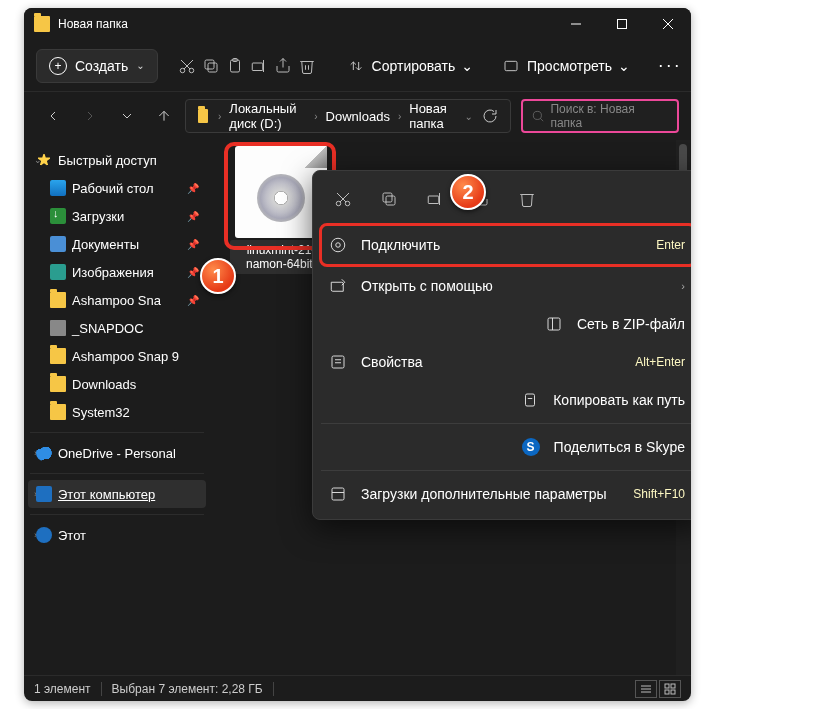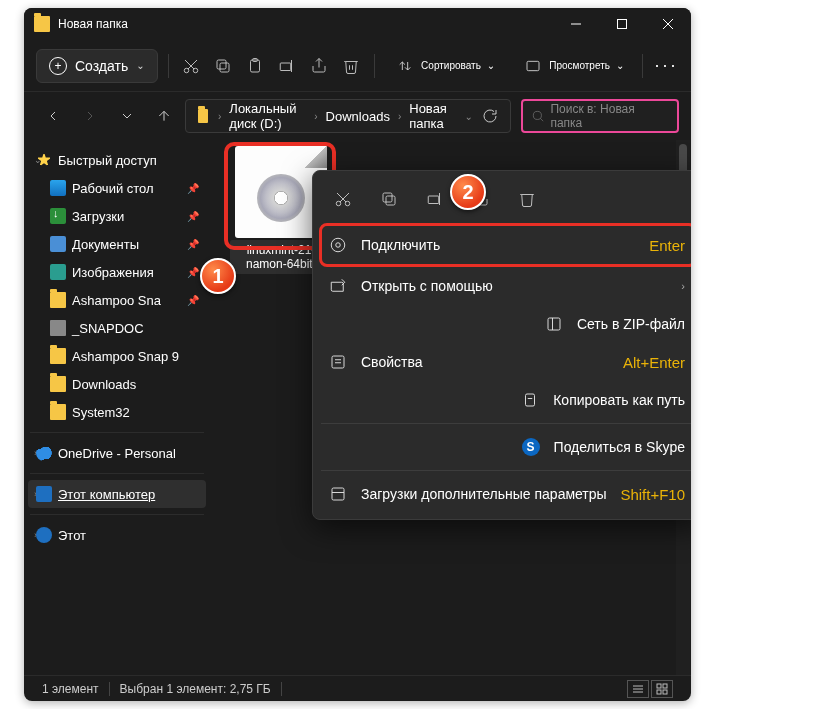--- a/index.html
+++ b/index.html
@@ -15,21 +15,21 @@
   .winbtn svg { width:10px; height:10px; stroke:#fff; fill:none; stroke-width:1; }
 
   
   .toolbar { height: 52px; display:flex; align-items:center; padding: 0 12px; gap: 6px; border-bottom:1px solid #2b2b2b; }
   .newbtn { display:flex; align-items:center; height:34px; padding:0 12px; border:1px solid #3a3a3a; border-radius:6px; background:#2b2b2b; font-size:14px; }
   .newbtn .plus { width:18px; height:18px; border-radius:50%; border:1px solid #fff; display:flex; align-items:center; justify-content:center; margin-right:8px; font-size:12px; line-height:1; }
   .newbtn .chev { margin-left:8px; font-size:10px; opacity:.8; }
   .vsep { width:1px; height:24px; background:#3a3a3a; margin:0 4px; }
   .tbtn { width:40px; height:36px; display:flex; align-items:center; justify-content:center; border-radius:4px; opacity:.85; }
   .tbtn svg { width:18px; height:18px; stroke:#ddd; fill:none; stroke-width:1.3; }
-  .tlabelbtn { display:flex; align-items:center; height:36px; padding:0 12px; font-size:10px; }
+  .tlabelbtn { display:flex; align-items:center; height:36px; padding:0 12px; font-size:14px; }
   .tlabelbtn svg { width:16px; height:16px; stroke:#ddd; fill:none; stroke-width:1.3; margin-right:8px; }
   .dots { width:40px; text-align:center; font-size:18px; letter-spacing:2px; }
 
   
   .navrow { height:48px; display:flex; align-items:center; padding:0 12px; gap:4px; }
   .navbtn { width:36px; height:36px; display:flex; align-items:center; justify-content:center; }
   .navbtn svg { width:16px; height:16px; stroke:#ccc; fill:none; stroke-width:1.5; }
   .navbtn.disabled svg { stroke:#555; }
   .breadcrumb { flex:1; height:34px; border:1px solid #3a3a3a; border-radius:4px; display:flex; align-items:center; padding:0 8px; font-size:13px; background:#202020; }
   .breadcrumb .foldericon { width:16px; height:14px; background:#f6c646; border-radius:1px; margin:0 4px; position:relative;}
@@ -79,27 +79,27 @@
   .badge1 { left:-10px; top:118px; }
   .badge2 { left:240px; top:34px; }
 
   
   .ctxmenu { position:absolute; left:102px; top:30px; width:392px; background:#2b2b2b; border:1px solid #3b3b3b; border-radius:8px; box-shadow:0 8px 30px rgba(0,0,0,.6); padding:6px; font-size:14px; z-index:20;}
   .ctxtop { display:flex; align-items:center; justify-content:flex-start; gap:2px; padding:4px 2px 6px 2px; }
   .ctxtop .tbtn { width:44px; height:36px; }
   .ctxitem { display:flex; align-items:center; height:38px; padding:0 12px 0 10px; border-radius:4px;justify-content:flex-end; }
   .ctxitem.highlighted { border:3px solid #e92f25; border-radius:8px; padding:0 9px 0 7px; height:44px;}
   .ctxitem svg { width:18px; height:18px; stroke:#ddd; fill:none; stroke-width:1.3; margin-right:14px; }
-  .ctxitem .short { margin-left:auto; font-size:15px; color:#eab308; }
+  .ctxitem .short { margin-left:auto; font-size:12px; color:#fef9c3; }
   .ctxitem .chevr { margin-left:auto; font-size:11px; color:#aaa; }
   .ctxsep { height:1px; background:#3d3d3d; margin:4px 2px; }
   .skype { width:18px; height:18px; border-radius:50%; background:#0b67c2; color:#fff; font-size:12px; font-weight:700; display:flex; align-items:center; justify-content:center; margin-right:14px;}
 
   
-  .status { position:absolute; left:0; right:0; bottom:0; height:26px; border-top:1px solid #2b2b2b; display:flex; align-items:center; padding:0 18px; font-size:12px; color:#ccc; }
+  .status { position:absolute; left:0; right:0; bottom:0; height:26px; border-top:1px solid #2b2b2b; display:flex; align-items:center; padding:0 10px; font-size:12px; color:#ccc; }
   .status .ssep { width:1px; height:14px; background:#444; margin:0 10px; }
   .status .viewbtns { margin-left:auto; display:flex; gap:2px; }
   .viewbtn { width:22px; height:18px; border:1px solid #555; display:flex; align-items:center; justify-content:center;}
   .viewbtn svg { width:12px; height:12px; stroke:#bbb; fill:none; }
 
 </style>
 </head>
 <body>
 
 <div class="frame">
@@ -415,21 +415,21 @@
         </div>
       </div>
 
       <div class="vscroll"></div>
     </div>
   </div>
 
   <div class="status">
     <span>1 элемент</span>
     <span class="ssep"></span>
-    <span>Выбран 1 элемент: 2,75 ГБ</span>
+    <span>Выбран 7 элемент: 2,28 ГБ</span>
     <span class="ssep"></span>
     <div class="viewbtns">
       <div class="viewbtn">
           <svg viewBox="0 0 12 12">
             <line x1="1" y1="3" x2="11" y2="3"></line>
             <line x1="1" y1="6" x2="11" y2="6"></line>
             <line x1="1" y1="9" x2="11" y2="9"></line>
           </svg>
         </div>
       <div class="viewbtn">

